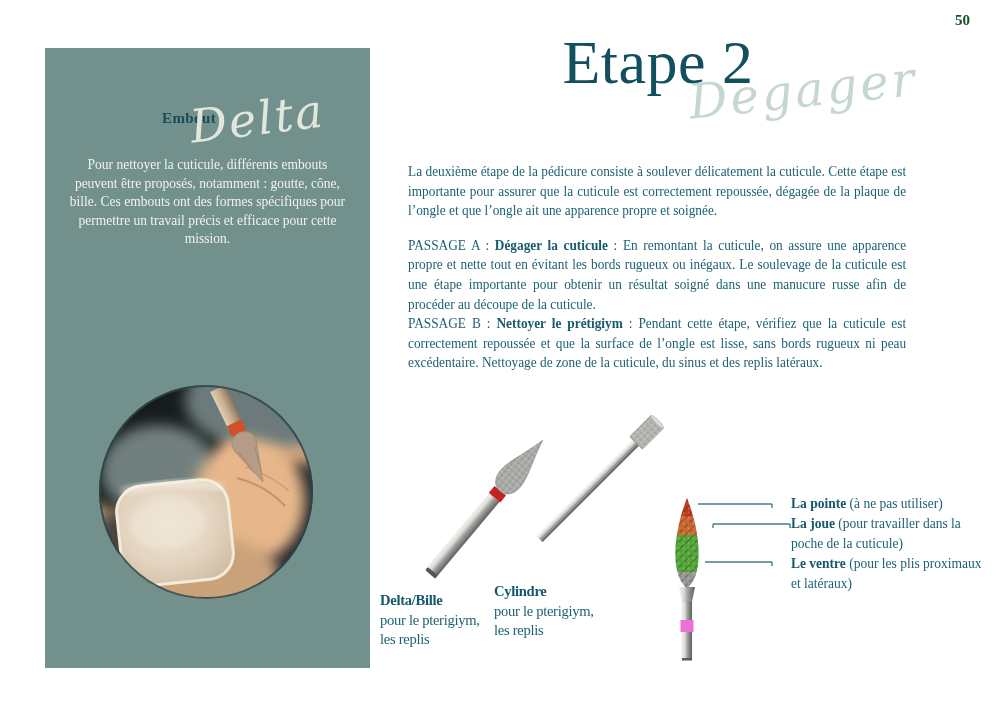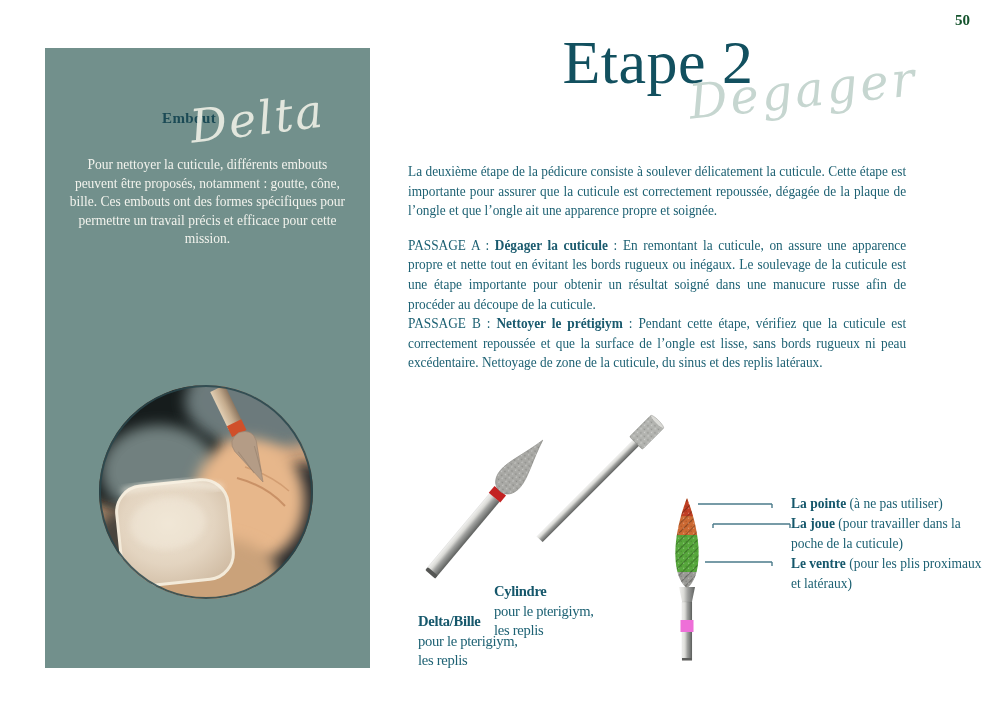--- a/index.html
+++ b/index.html
@@ -37,21 +37,21 @@
     text-align:justify;}
   .body-text p{margin:0;}
   .body-text p.gap{margin-top:15px;}
   .body-text b{font-weight:bold;color:#1a5a6e;}
 
   
   .figure-svg{position:absolute;left:380px;top:390px;width:620px;height:321px;}
   .fig-label{position:absolute;color:#1d6173;font-size:14.6px;line-height:19.5px;
     letter-spacing:-.3px;}
   .fig-label .fig-name{font-weight:bold;color:#15576b;}
-  .fig-label-delta{left:380px;top:612px;width:120px;margin-left:38px;}
+  .fig-label-delta{left:380px;top:591px;width:120px;}
   .fig-label-cyl{left:494px;top:582px;width:120px;}
 
   .annotations{position:absolute;left:791px;top:493px;width:224px;transform:scaleX(.9);
     transform-origin:left top;color:#1d6173;font-size:15px;line-height:20px;}
   .annotations p{margin:0;}
   .annotations b{color:#15576b;}
 </style>
 </head>
 <body>
 

